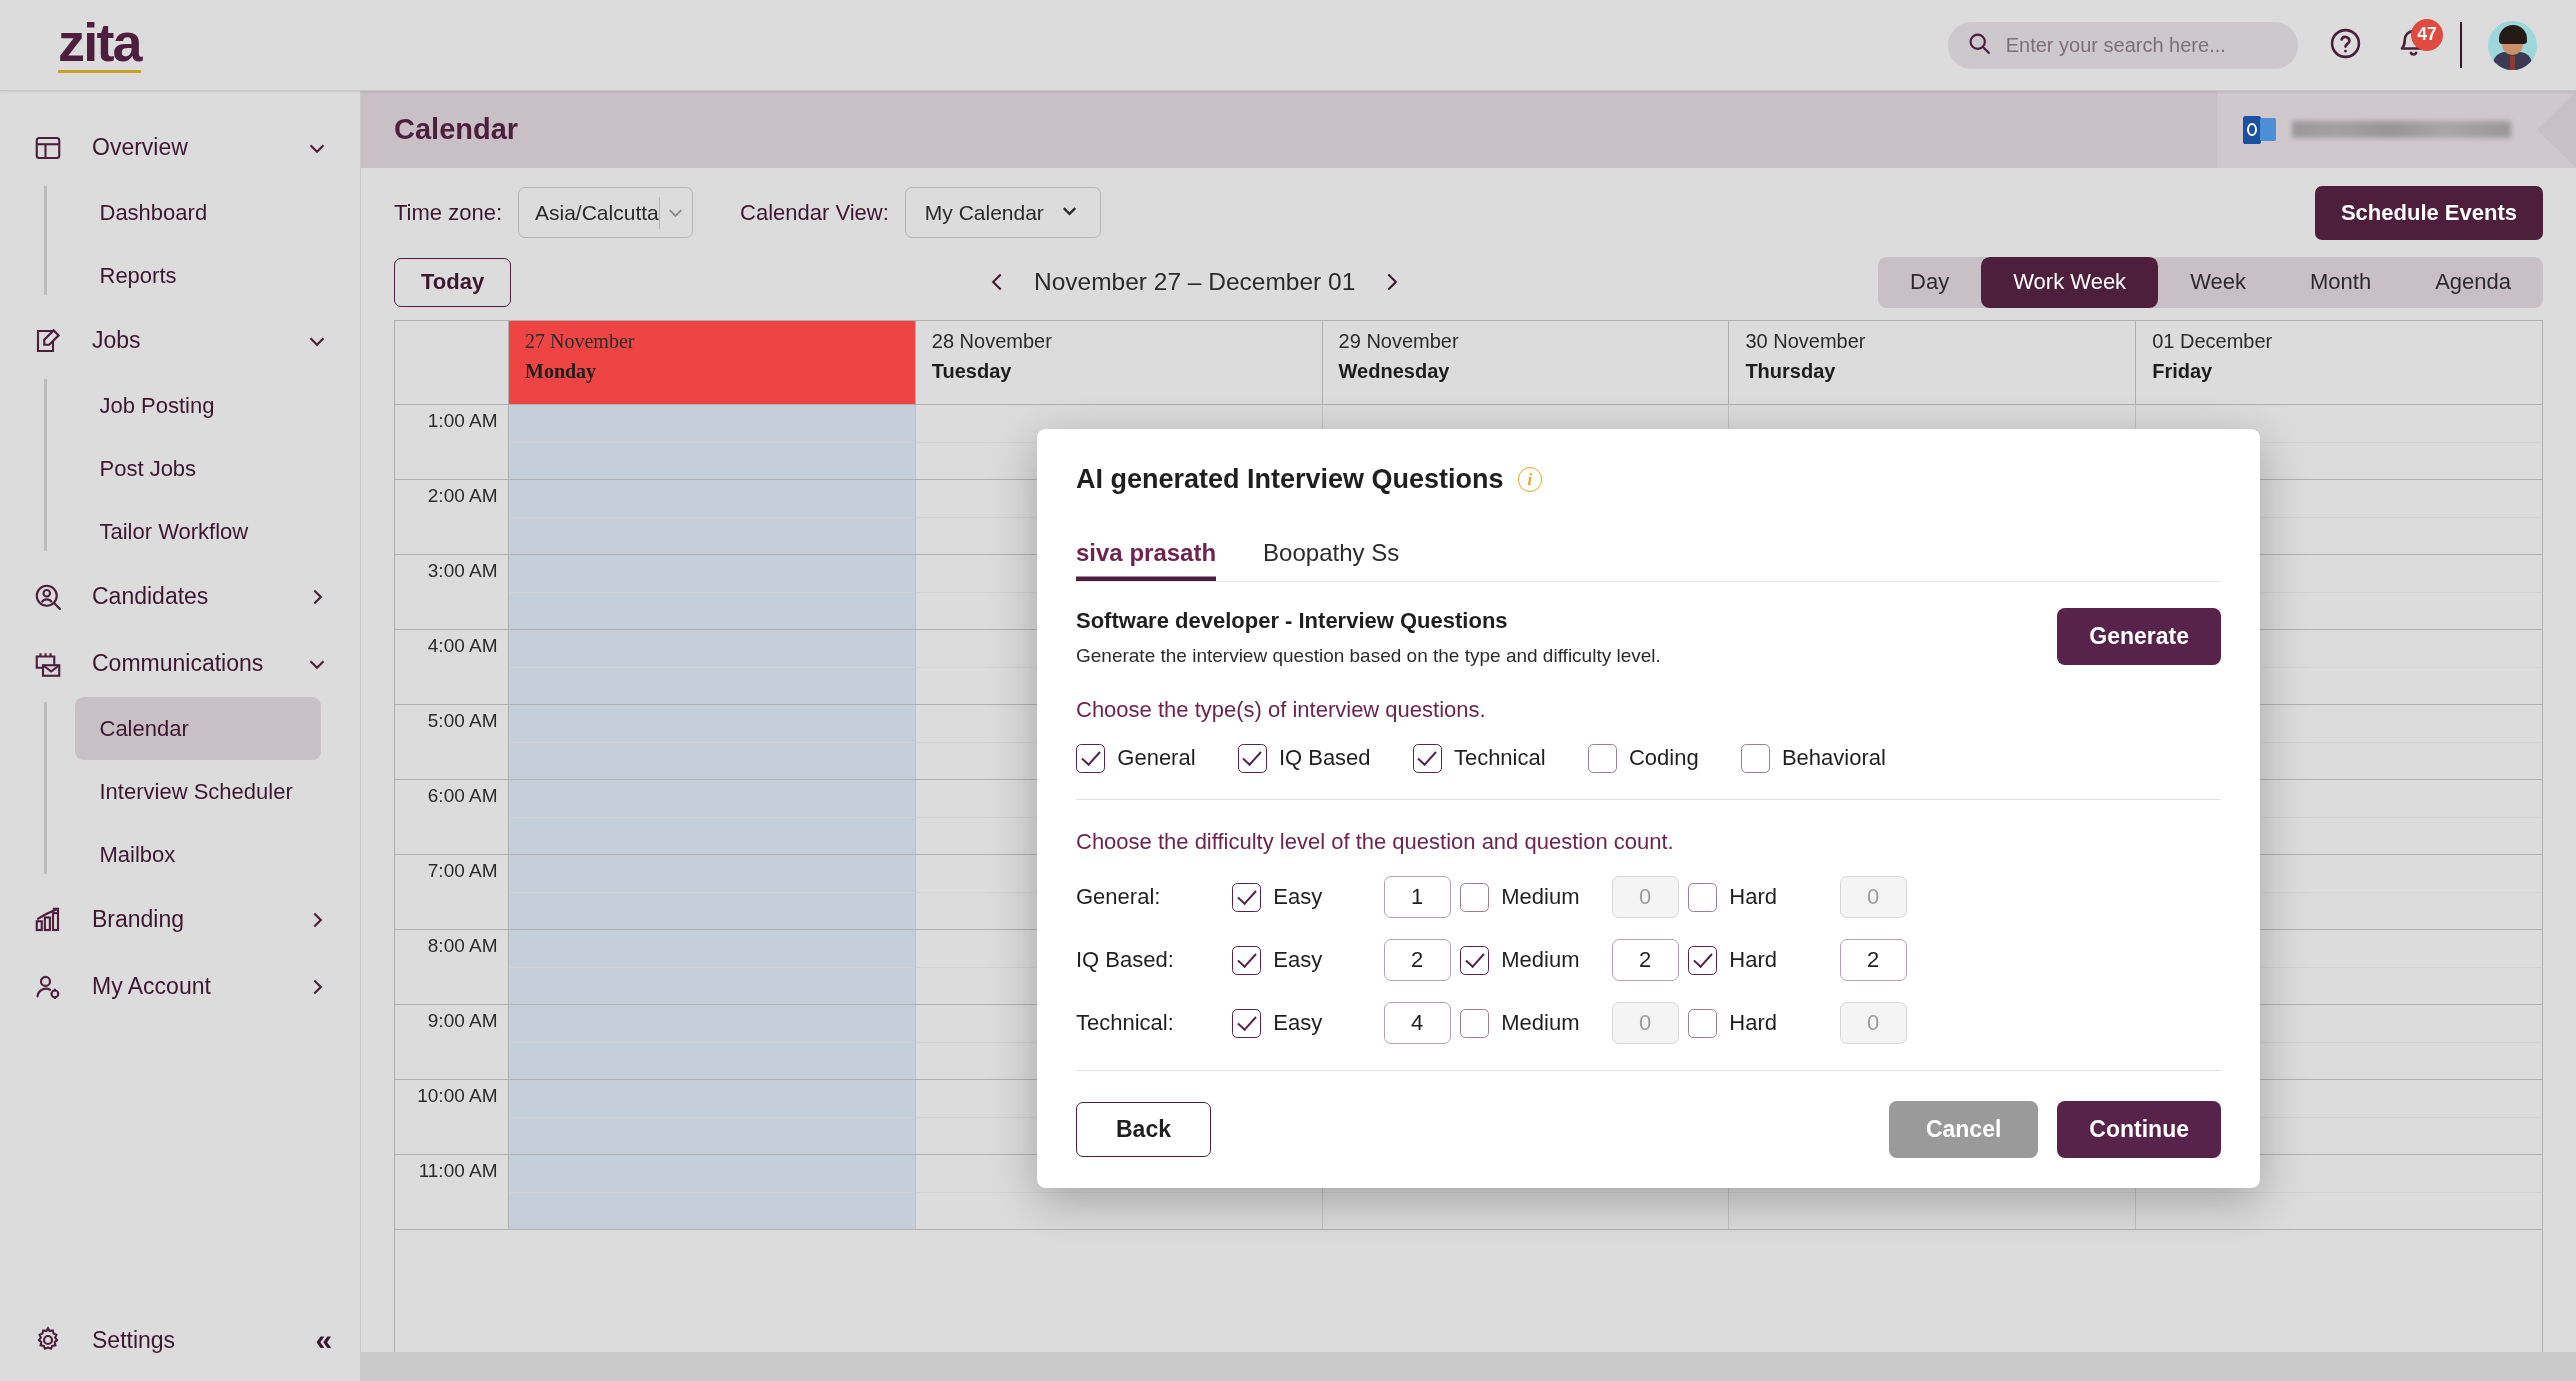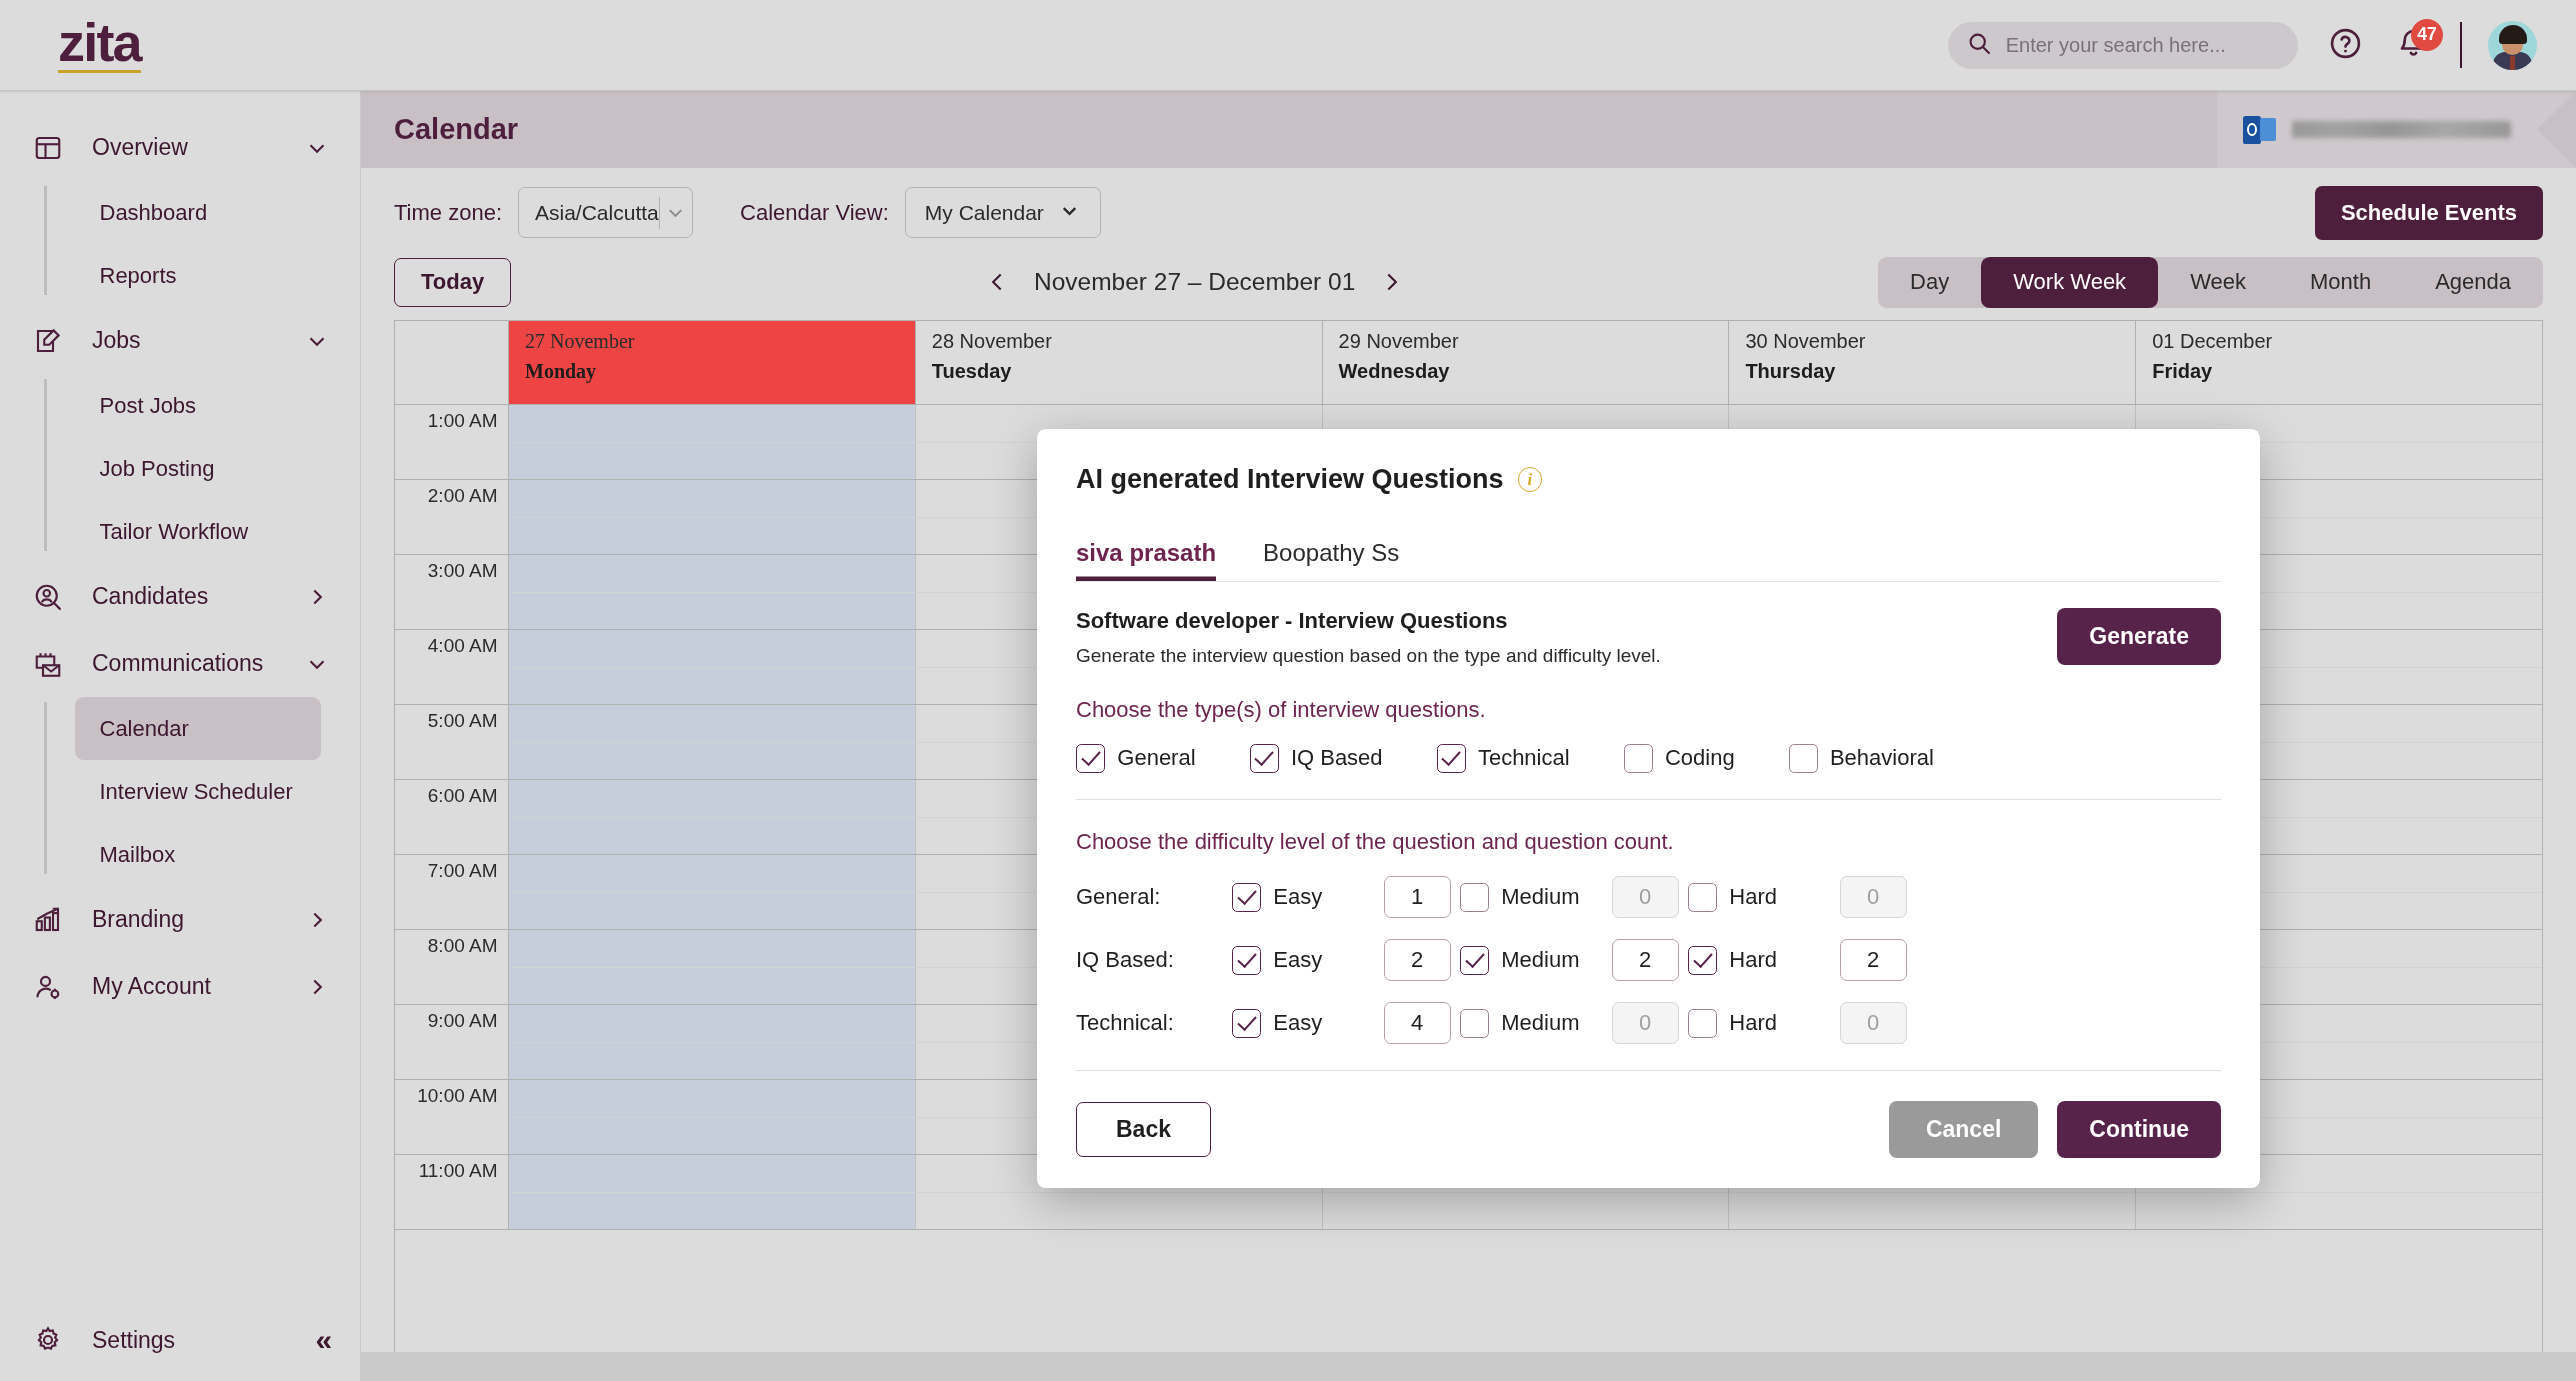--- a/index.html
+++ b/index.html
@@ -177,21 +177,21 @@
   .m-body { padding-top: 26px; }
   .m-sub { display: flex; align-items: flex-start; }
   .m-sub-txt { flex: 1; }
   .m-h { font-size: 22px; font-weight: 700; color: #1f1f1f; }
   .m-p { font-size: 19px; color: #2b2b2b; margin-top: 10.5px; }
   .gen-btn {
     background: #57234a; color: #fff; border: none; border-radius: 8px;
     font-size: 23px; font-weight: 700; padding: 15px 32px; cursor: pointer;
   }
   .sec-label { font-size: 22px; color: #6d2550; margin-top: 30px; }
-  .cbrow { display: flex; align-items: flex-start; gap: 12px; margin-top: 21px; }
+  .cbrow { display: flex; align-items: flex-start; gap: 0; margin-top: 21px; }
   .cb-item { display: flex; align-items: center; gap: 12.3px; margin-right: 42px; cursor: pointer; }
   .cb {
     width: 29px; height: 29px; border: 1.8px solid #9a7e92; border-radius: 5.3px; background: #fff;
     flex: 0 0 29px; position: relative;
   }
   .cb.on { border-color: #57234a; }
   .cb.on::after {
     content: ""; position: absolute; left: 8.8px; top: 2.6px; width: 8px; height: 16px;
     border: solid #57234a; border-width: 0 2.6px 2.6px 0; transform: rotate(42deg);
   }
@@ -304,22 +304,22 @@
               </svg>
             </span>
             <span class="nav-label">Jobs</span>
             <span class="chev">
               <svg width="26" height="26" viewBox="0 0 24 24" fill="none" stroke="#4d1f3d" stroke-width="2">
                   <polyline points="6 9.5 12 15.5 18 9.5"></polyline>
                 </svg>
             </span>
           </div>
           <div class="subnav">
+            <div class="subitem">Job Posting</div>
             <div class="subitem">Post Jobs</div>
-            <div class="subitem">Job Posting</div>
             <div class="subitem">Tailor Workflow</div>
           </div>
         </div>
 
         <div class="nav-group">
           <div class="nav-top">
             <span class="nav-icon">
               <svg width="30" height="30" viewBox="0 0 24 24" fill="none" stroke="#4d1f3d" stroke-width="1.7">
                 <circle cx="11" cy="11" r="8"></circle>
                   <circle cx="11" cy="9" r="2.6"></circle>

